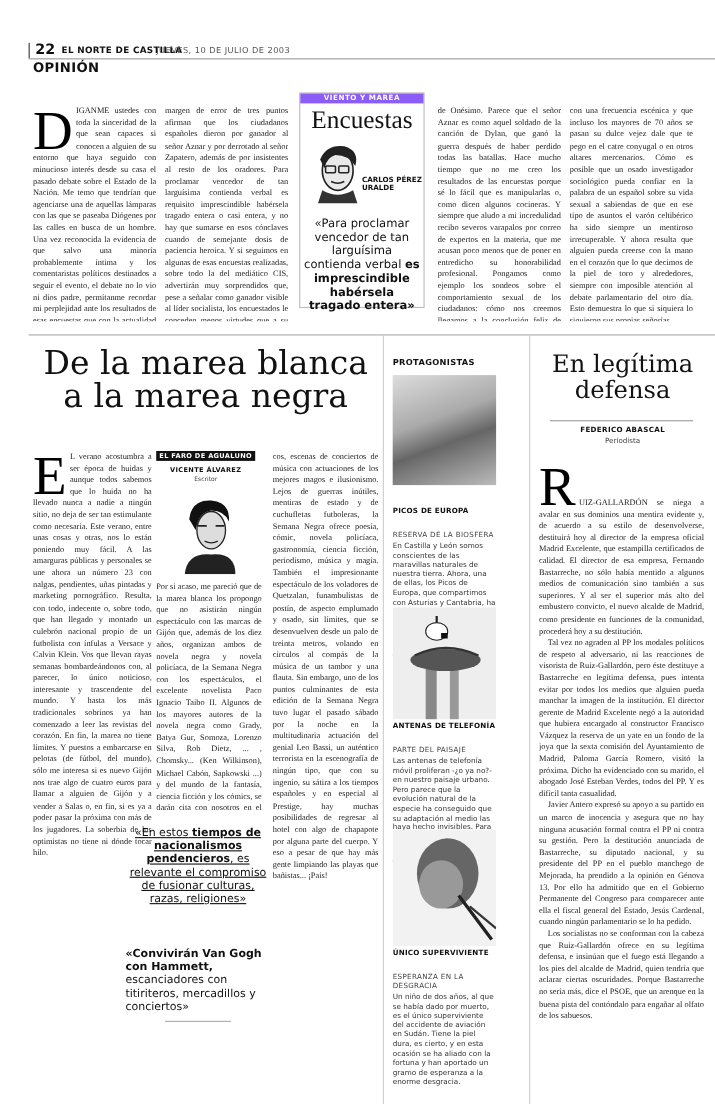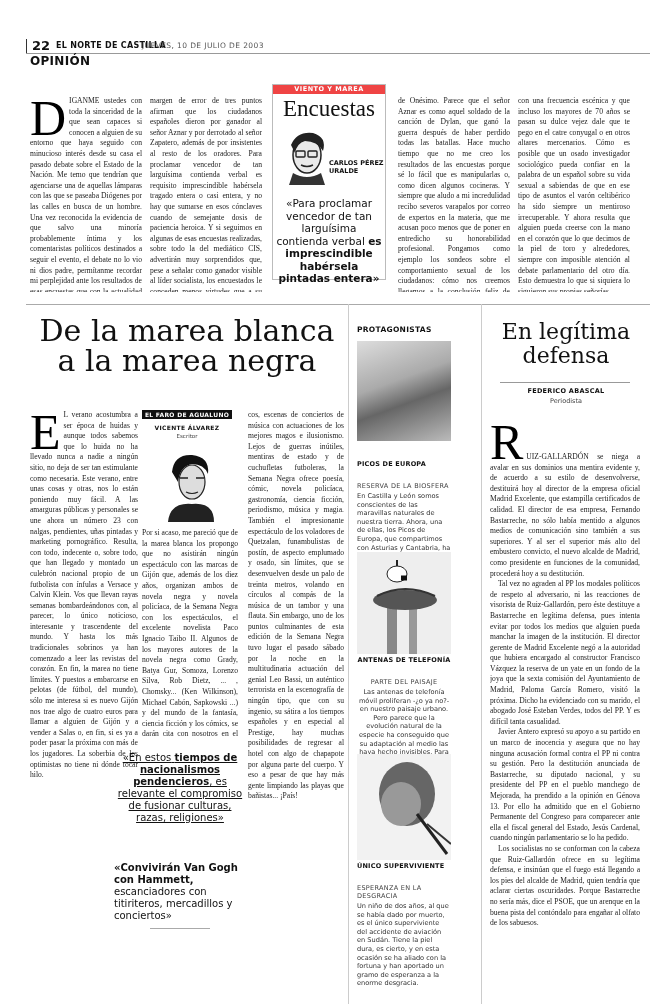--- a/index.html
+++ b/index.html
@@ -13,21 +13,21 @@
   .hdr-date { left: 142px; top: 41px; font: 7.5px "DejaVu Sans", sans-serif; color: #555; letter-spacing: 0.4px; }
   .hdr-line { left: 26px; top: 53px; width: 624px; height: 1px; background: #999; }
   .section { left: 30px; top: 54px; font: bold 12px "DejaVu Sans", sans-serif; letter-spacing: 0.3px; }
 
   .col { font-size: 7.6px; line-height: 10.6px; text-align: justify; color: #222; overflow: hidden; }
   .col p { text-indent: 8px; }
   .col p.first { text-indent: 0; margin-top: 32px; }
   .dropcap { float: left; font-size: 50px; line-height: 40px; padding-right: 3px; margin-top: 2px; font-family: "Liberation Serif", serif; color: #000; }
 
   .encuestas-box { left: 272px; top: 84px; width: 114px; height: 196px; border: 1px solid #bbb; }
-  .encuestas-tag { background: #ef4444; color: #fff; font: bold 6.5px "DejaVu Sans", sans-serif; text-align: center; height: 9px; line-height: 9px; letter-spacing: 0.5px; }
+  .encuestas-tag { background: #8b5cf6; color: #fff; font: bold 6.5px "DejaVu Sans", sans-serif; text-align: center; height: 9px; line-height: 9px; letter-spacing: 0.5px; }
   .encuestas-title { font: 23px "Liberation Serif", serif; text-align: center; margin-top: 2px; }
   .encuestas-portrait { position: absolute; left: 10px; top: 44px; width: 46px; height: 56px; }
   .encuestas-author { position: absolute; left: 56px; top: 74px; font: bold 6.5px "DejaVu Sans", sans-serif; line-height: 8px; }
   .encuestas-quote { position: absolute; left: 2px; top: 112px; width: 108px; text-align: center; font: 10.5px "DejaVu Sans", sans-serif; line-height: 12.5px; }
   .encuestas-quote b { font-weight: bold; }
 
   .mid-line { left: 26px; top: 304px; width: 624px; height: 1px; background: #aaa; }
   .vsep1 { left: 348px; top: 304px; width: 1px; height: 700px; background: #ccc; }
   .vsep2 { left: 481px; top: 304px; width: 1px; height: 700px; background: #ccc; }
 
@@ -81,21 +81,21 @@
     <rect x="25" y="22" width="9" height="6" rx="1" fill="none" stroke="#222" stroke-width="1.4"></rect>
     <path d="M18 36 Q24 39 30 36" stroke="#222" stroke-width="1.4" fill="none"></path>
     <path d="M10 44 Q24 52 38 44 L42 56 L6 56 Z" fill="#333"></path>
   </svg>
   <div class="encuestas-author">
     <div>CARLOS PÉREZ</div>
     <div>URALDE</div>
   </div>
   <div class="encuestas-quote">
     <span>«Para proclamar vencedor de tan larguísima contienda verbal</span>
-    <b>es imprescindible habérsela pintadas entera»</b>
+    <b>es imprescindible habérsela tragado entera»</b>
   </div>
 </div>
 
 <div class="abs col" style="left:398px;top:96px;width:112px;height:196px;">de Onésimo. Parece que el señor Aznar es como aquel soldado de la canción de Dylan, que ganó la guerra después de haber perdido todas las batallas. Hace mucho tiempo que no me creo los resultados de las encuestas porque sé lo fácil que es manipularlas o, como dicen algunos cocineras. Y siempre que aludo a mi incredulidad recibo severos varapalos por correo de expertos en la materia, que me acusan poco menos que de poner en entredicho su honorabilidad profesional. Pongamos como ejemplo los sondeos sobre el comportamiento sexual de los ciudadanos: cómo nos creemos llegamos a la conclusión feliz de que por estas tierras se hace el amor</div>
 <div class="abs col" style="left:518px;top:96px;width:112px;height:196px;">con una frecuencia escénica y que incluso los mayores de 70 años se pasan su dulce vejez dale que te pego en el catre conyugal o en otros altares mercenarios. Cómo es posible que un osado investigador sociológico pueda confiar en la palabra de un español sobre su vida sexual a sabiendas de que en ese tipo de asuntos el varón celtibérico ha sido siempre un mentiroso irrecuperable. Y ahora resulta que alguien pueda creerse con la mano en el corazón que lo que decimos de la piel de toro y alrededores, siempre con imposible atención al debate parlamentario del otro día. Esto demuestra lo que si siquiera lo siguieron sus propias señorías.</div>
 
 <div class="abs mid-line"></div>
 <div class="abs vsep1"></div>
 <div class="abs vsep2"></div>
 
@@ -148,21 +148,21 @@
 <svg class="abs" style="left:357px;top:552px;" width="94" height="102" viewBox="0 0 94 102">
   <rect width="94" height="102" fill="#eee"></rect>
   <rect x="30" y="50" width="10" height="52" fill="#888"></rect>
   <rect x="52" y="56" width="8" height="46" fill="#999"></rect>
   <ellipse cx="48" cy="48" rx="32" ry="10" fill="#555"></ellipse>
   <path d="M20 44 Q48 30 78 44" stroke="#333" stroke-width="2" fill="none"></path>
   <ellipse cx="40" cy="22" rx="10" ry="8" fill="#fff" stroke="#222"></ellipse>
   <path d="M40 8 L40 14" stroke="#222" stroke-width="2"></path>
   <path d="M44 26 L50 26" stroke="#111" stroke-width="5"></path>
 </svg>
-<div class="abs" style="left:357px;top:656px;width:94px;text-align:center;">
+<div class="abs" style="left:357px;top:656px;width:94px;">
   <div class="prot-head">ANTENAS DE TELEFONÍA</div>
   <div class="prot-sub">PARTE DEL PAISAJE</div>
   <div class="prot-body">Las antenas de telefonía móvil proliferan -¿o ya no?- en nuestro paisaje urbano. Pero parece que la evolución natural de la especie ha conseguido que su adaptación al medio las haya hecho invisibles. Para los tenis, las tías, pues en falta cobertura.</div>
   <div class="prot-sep"></div>
 </div>
 
 <svg class="abs" style="left:357px;top:754px;" width="94" height="106" viewBox="0 0 94 106">
   <rect width="94" height="106" fill="#f2f2f2"></rect>
   <ellipse cx="50" cy="40" rx="28" ry="32" fill="#666"></ellipse>
   <ellipse cx="44" cy="50" rx="20" ry="22" fill="#999"></ellipse>

